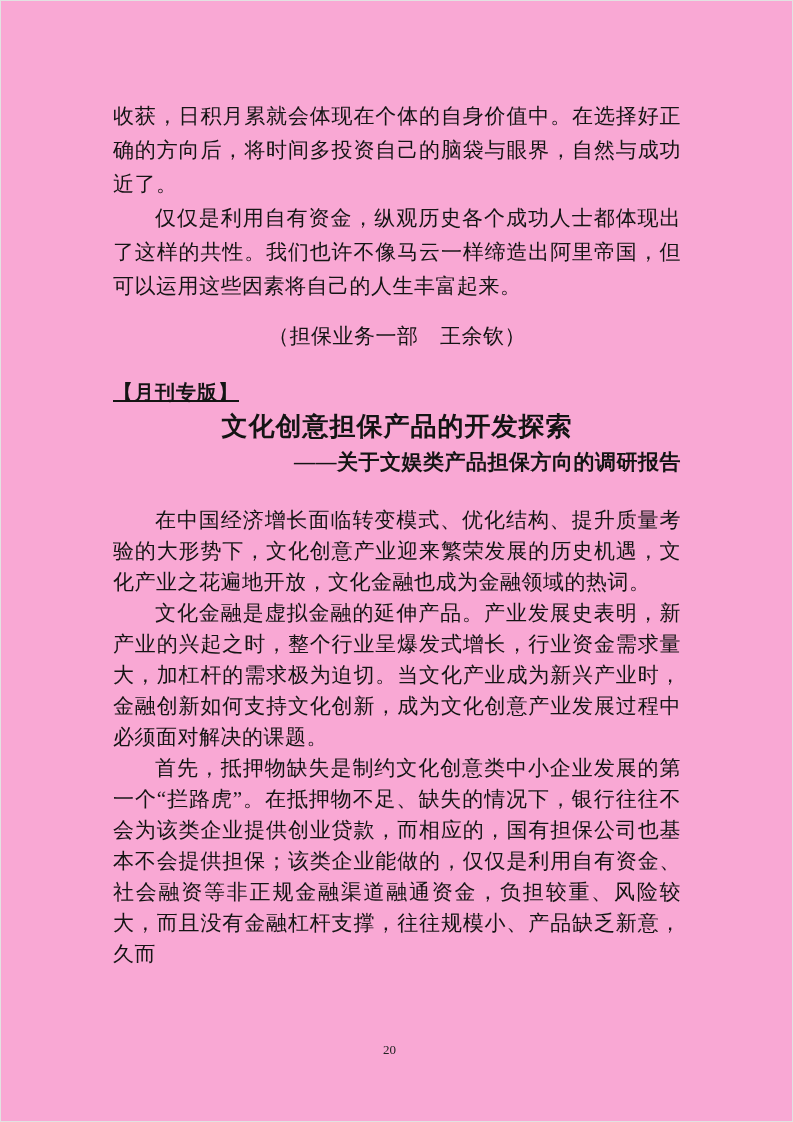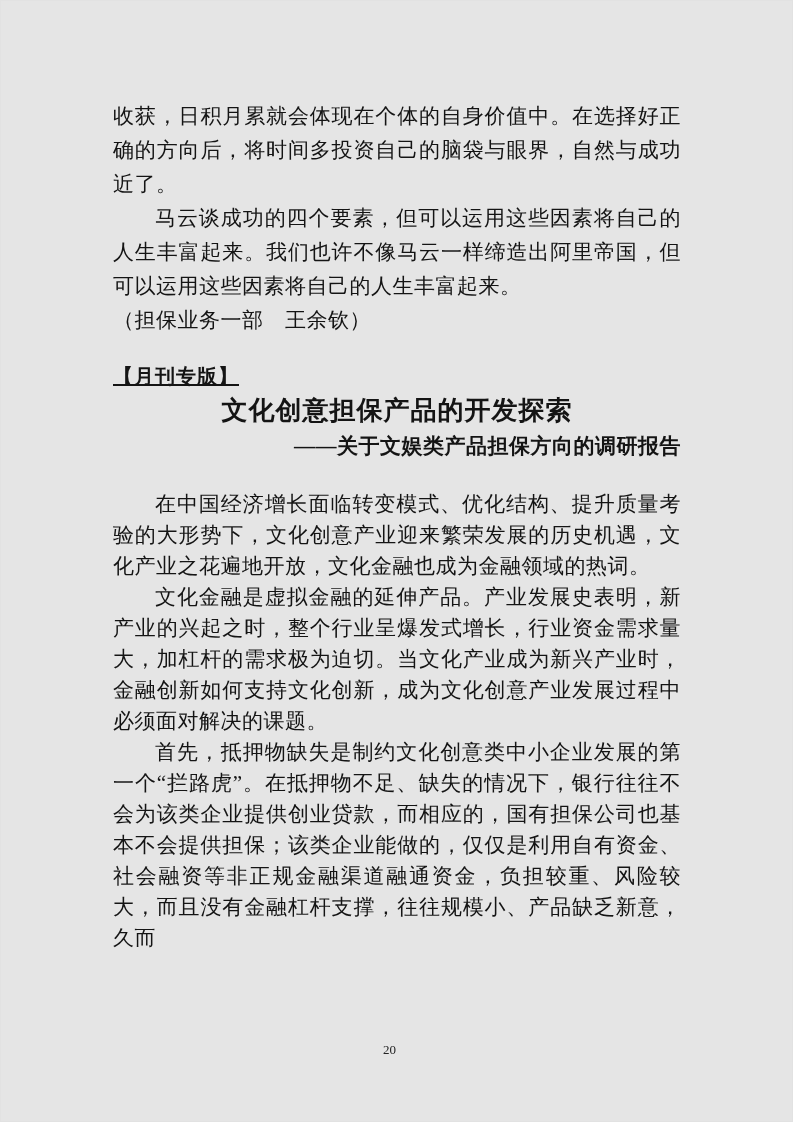--- a/index.html
+++ b/index.html
@@ -4,21 +4,21 @@
 <style>
   html, body {
     margin: 0;
     padding: 0;
     background: #ffffff;
   }
   .page {
     position: relative;
     width: 793px;
     height: 1122px;
-    background: #e5e5e5;
+    background: #f9a8d4;
     box-sizing: border-box;
     border: 1px solid #e2e2e2;
     overflow: hidden;
     font-family: "Liberation Serif", "DejaVu Serif", serif;
     color: #141414;
   }
   .content {
     position: absolute;
     left: 112px;
     top: 98px;
@@ -30,25 +30,25 @@
     font-size: 21px;
     line-height: 34px;
     letter-spacing: 0.5px;
     text-align: justify;
     text-indent: 2em;
   }
   .para.no-indent {
     text-indent: 0;
   }
   .byline {
-    margin: 0;
+    margin: 16px;
     font-size: 21px;
     line-height: 34px;
     letter-spacing: 0.5px;
-    text-align: left;
+    text-align: center;
   }
   
   .section-tag {
     margin: 24px 0 0 0;
     font-size: 20px;
     line-height: 30px;
     font-weight: bold;
     letter-spacing: 1px;
     text-decoration: underline;
   }
@@ -89,21 +89,21 @@
   }
 </style>
 </head>
 <body>
 
 <div class="page">
   <div class="content">
 
     <p class="para no-indent">收获，日积月累就会体现在个体的自身价值中。在选择好正确的方向后，将时间多投资自己的脑袋与眼界，自然与成功近了。</p>
 
-    <p class="para">马云谈成功的四个要素，但可以运用这些因素将自己的人生丰富起来。我们也许不像马云一样缔造出阿里帝国，但可以运用这些因素将自己的人生丰富起来。</p>
+    <p class="para">仅仅是利用自有资金，纵观历史各个成功人士都体现出了这样的共性。我们也许不像马云一样缔造出阿里帝国，但可以运用这些因素将自己的人生丰富起来。</p>
 
     <p class="byline">（担保业务一部　王余钦）</p>
 
     <h3 class="section-tag">【月刊专版】</h3>
 
     <h1 class="article-title">文化创意担保产品的开发探索</h1>
 
     <h2 class="article-subtitle">——关于文娱类产品担保方向的调研报告</h2>
 
     <div class="article-body">

